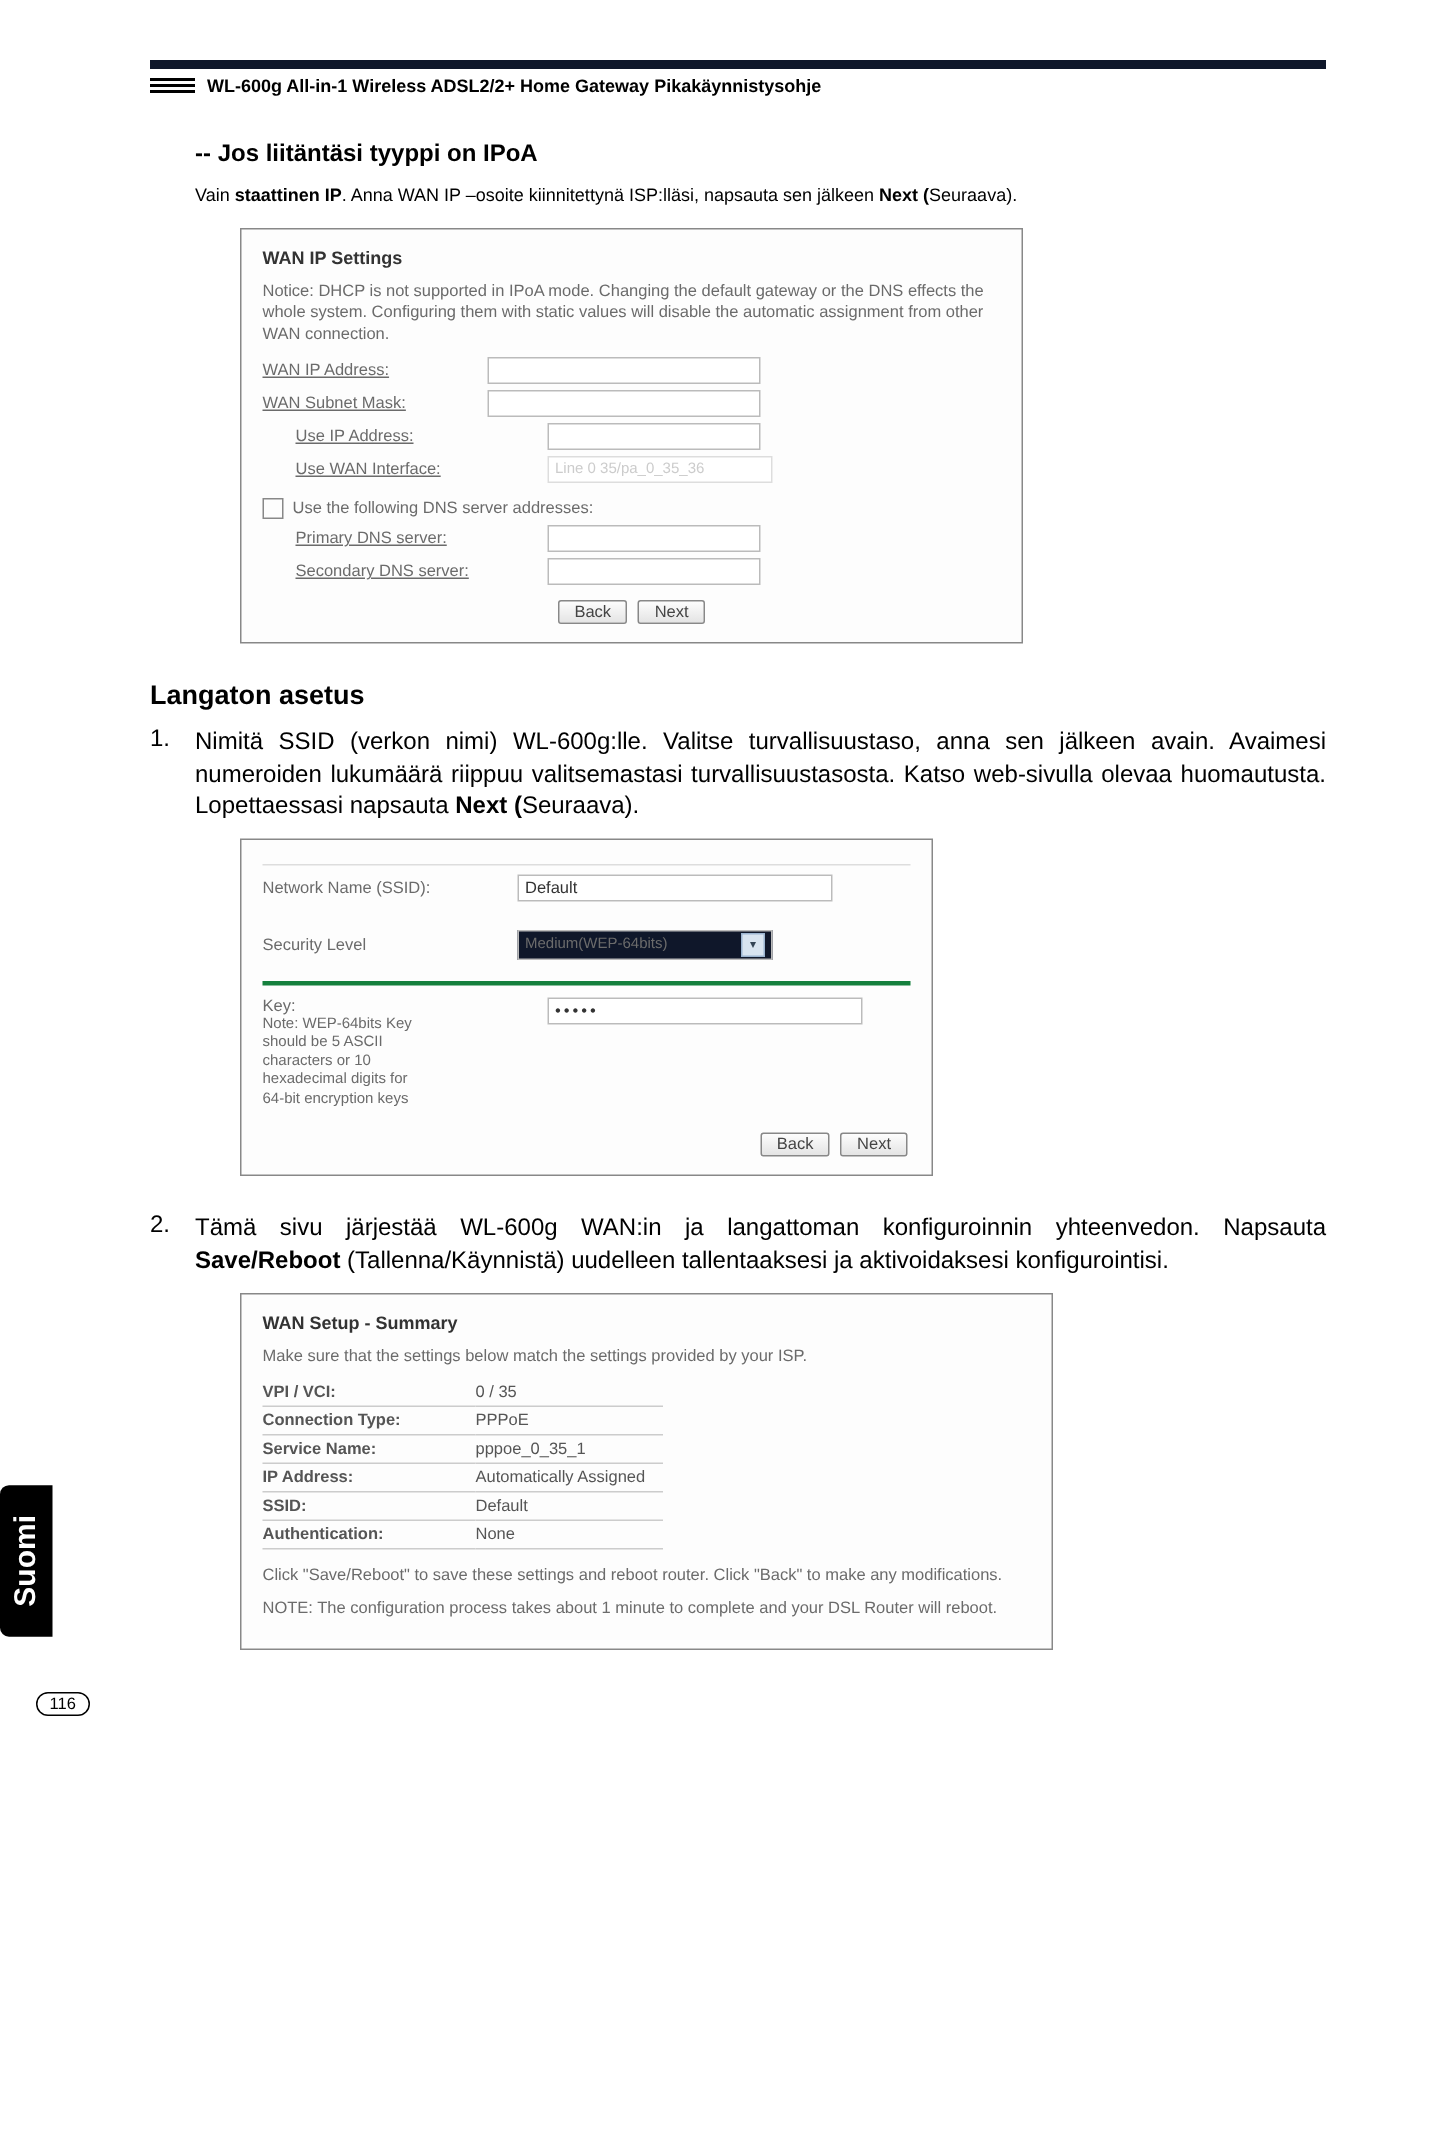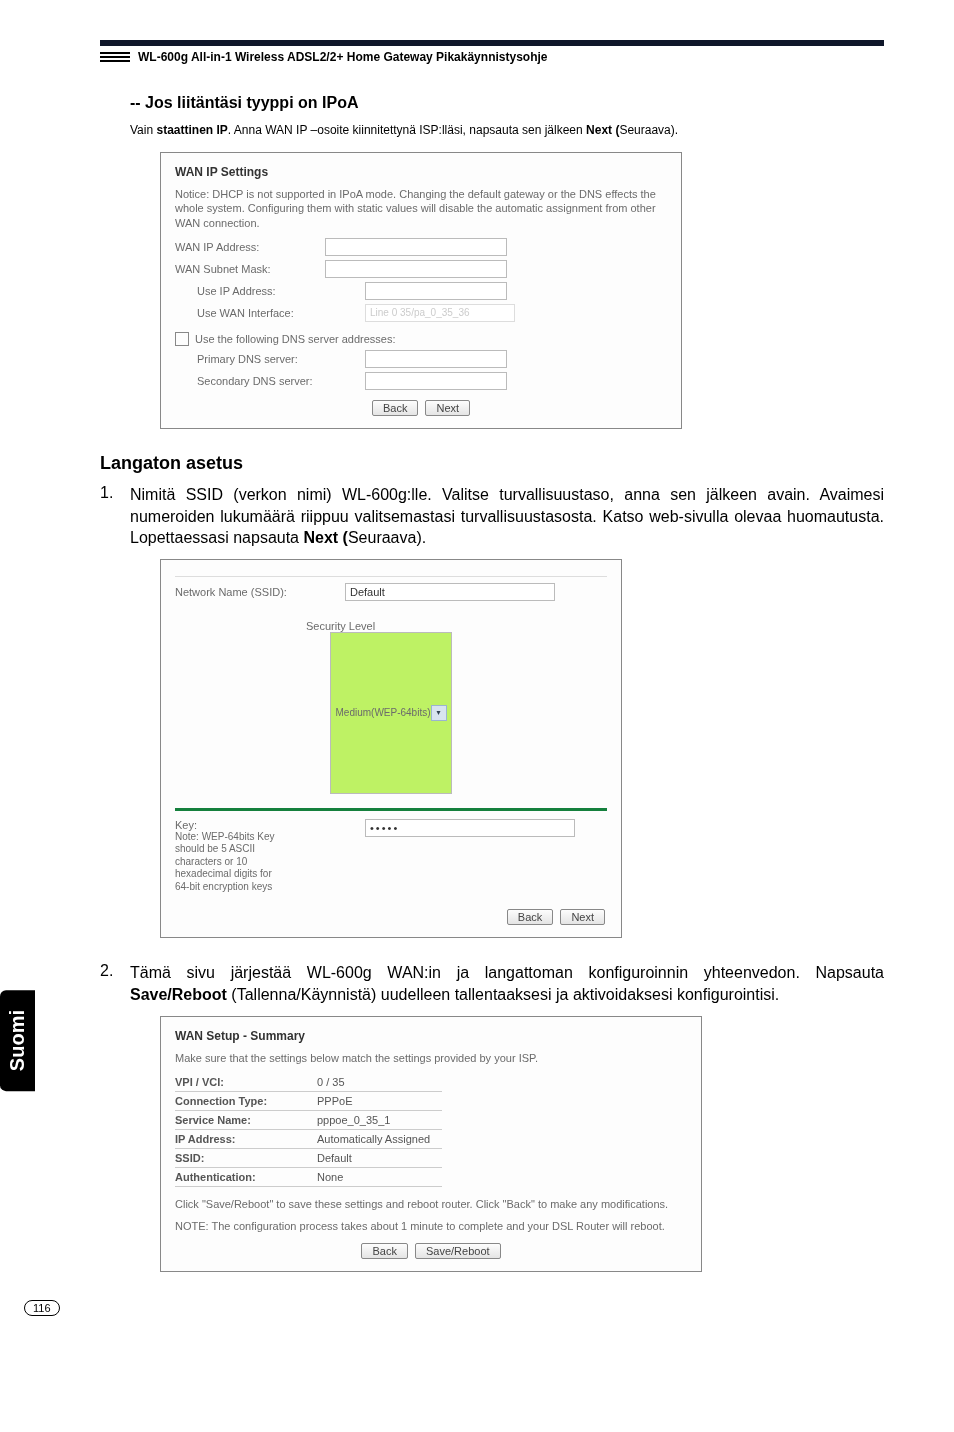--- a/index.html
+++ b/index.html
@@ -69,20 +69,21 @@
     line-height: 1.3;
   }
   .ss-row {
     display: flex;
     align-items: center;
     margin: 4px 0;
   }
   .ss-label {
     width: 150px;
     flex-shrink: 0;
+    text-decoration: underline;
   }
   .ss-label-wide {
     width: 170px;
     flex-shrink: 0;
   }
   .ss-input {
     border: 1px solid #bbb;
     height: 16px;
     background: #fff;
     flex: 0 0 180px;
@@ -91,21 +92,21 @@
   .ss-input-ghost {
     border: 1px solid #ddd;
     color: #ccc;
     font-size: 10px;
     padding: 0 4px;
     line-height: 16px;
   }
   .ss-select {
     border: 1px solid #bbb;
     height: 18px;
-    background: #bef264;
+    background: #0f172a;
     flex: 0 0 160px;
     display: flex;
     justify-content: space-between;
     align-items: center;
     padding: 0 4px;
     font-size: 10px;
   }
   .ss-select .arrow {
     width: 14px;
     height: 14px;
@@ -282,21 +283,21 @@
   </ol>
 
   <div class="screenshot" style="width:460px;">
     <div class="ss-inner">
 
       <div class="ss-row" style="border-top:1px solid #ddd;padding-top:6px;">
         <span class="ss-label-wide">Network Name (SSID):</span>
         <span class="ss-input" style="flex:0 0 200px;padding:0 4px;line-height:16px;color:#333;">Default</span>
       </div>
 
-      <div class="ss-row" style="margin-top:19px;flex-direction:column;">
+      <div class="ss-row" style="margin-top:19px;">
         <span class="ss-label-wide">Security Level</span>
         <span class="ss-select">
           <span>Medium(WEP-64bits)</span>
           <span class="arrow">▾</span>
         </span>
       </div>
 
       <div class="ss-flex-key" style="margin-top:14px;border-top:3px solid #15803d;padding-top:8px;">
         <div style="width:170px;">
           <div>Key:</div>
@@ -351,22 +352,18 @@
         <tr>
               <td>Authentication:</td>
               <td>None</td>
             </tr>
       </tbody>
         </table>
 
       <div class="ss-note" style="margin-top:10px;">Click "Save/Reboot" to save these settings and reboot router. Click "Back" to make any modifications.</div>
       <div class="ss-note">NOTE: The configuration process takes about 1 minute to complete and your DSL Router will reboot.</div>
 
-      <div class="ss-btnrow">
-        <span class="ss-btn">Back</span>
-        <span class="ss-btn">Save/Reboot</span>
-      </div>
     </div>
   </div>
 
 </div>
 
 <div class="footer-pg">116</div>
 
 </body></html>

